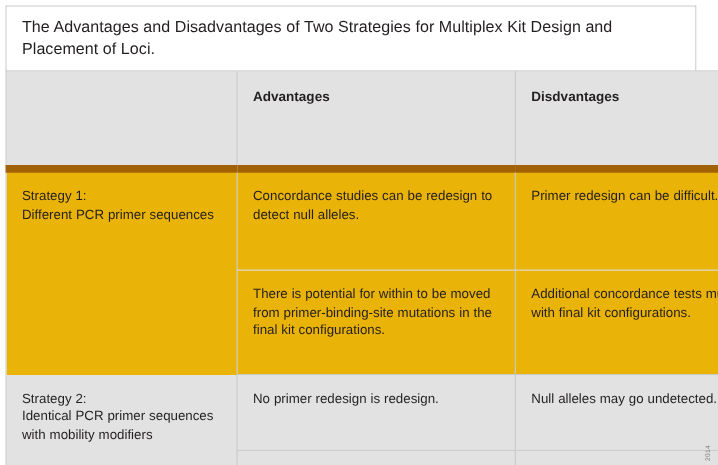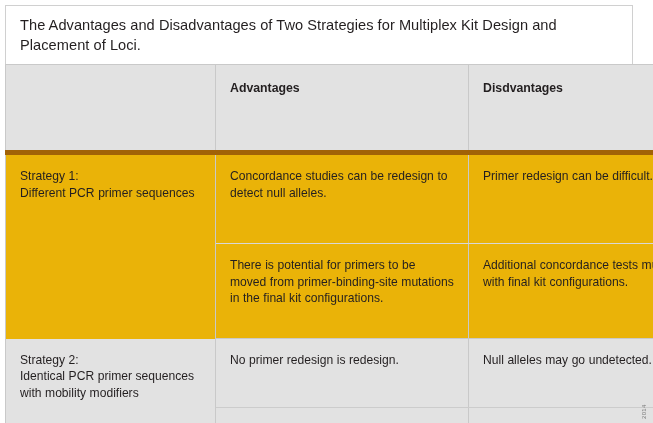--- a/index.html
+++ b/index.html
@@ -66,21 +66,21 @@
   .col-adv   { width: 224px; }
   .col-dis   { width: 223px; }
 
   
   .header-row td {
     background: #e2e2e2;
     height: 60px;
     font-weight: bold;
     font-size: 12.3px;
     padding-top: 15px;
-    border-bottom: 5px solid #a16207;
+    border-bottom: 7px solid #a16207;
   }
   .header-row td.blank-head { background: #e2e2e2; }
 
   
   .s1 td { background: #eab308; }
   .s1-top td { height: 65px; }
   .s1-bot td { height: 71px; }
   .s1-top td.body-cell { border-bottom: 1px solid #d8d8d8; }
   .s1-bot td { border-bottom: 1px solid #c9c9c9; }
   .s1-top td.label-cell { border-bottom: none; }
@@ -131,21 +131,21 @@
         <td class="col-adv">Advantages</td>
         <td class="col-dis last-col">Disdvantages</td>
       </tr>
 
       <tr class="s1 s1-top">
         <td class="col-label label-cell" rowspan="2">Strategy 1:<br>Different PCR primer sequences</td>
         <td class="col-adv body-cell">Concordance studies can be redesign to detect null alleles.</td>
         <td class="col-dis body-cell last-col">Primer redesign can be difficult.</td>
       </tr>
       <tr class="s1 s1-bot">
-        <td class="col-adv body-cell">There is potential for primers to be moved from primer-binding-site mutations in the final kit configurations.</td>
+        <td class="col-adv body-cell">There is potential for within to be moved from primer-binding-site mutations in the final kit configurations.</td>
         <td class="col-dis body-cell last-col">Additional concordance tests must be run with final kit configurations.</td>
       </tr>
 
       <tr class="s2 s2-top">
         <td class="col-label label-cell" rowspan="2">Strategy 2:<br>Identical PCR primer sequences with mobility modifiers</td>
         <td class="col-adv body-cell">No primer redesign is redesign.</td>
         <td class="col-dis body-cell last-col">Null alleles may go undetected.</td>
       </tr>
       <tr class="s2 s2-bot">
         <td class="col-adv body-cell">This strategy enables compari-son to legacy data with earlier kits.</td>

